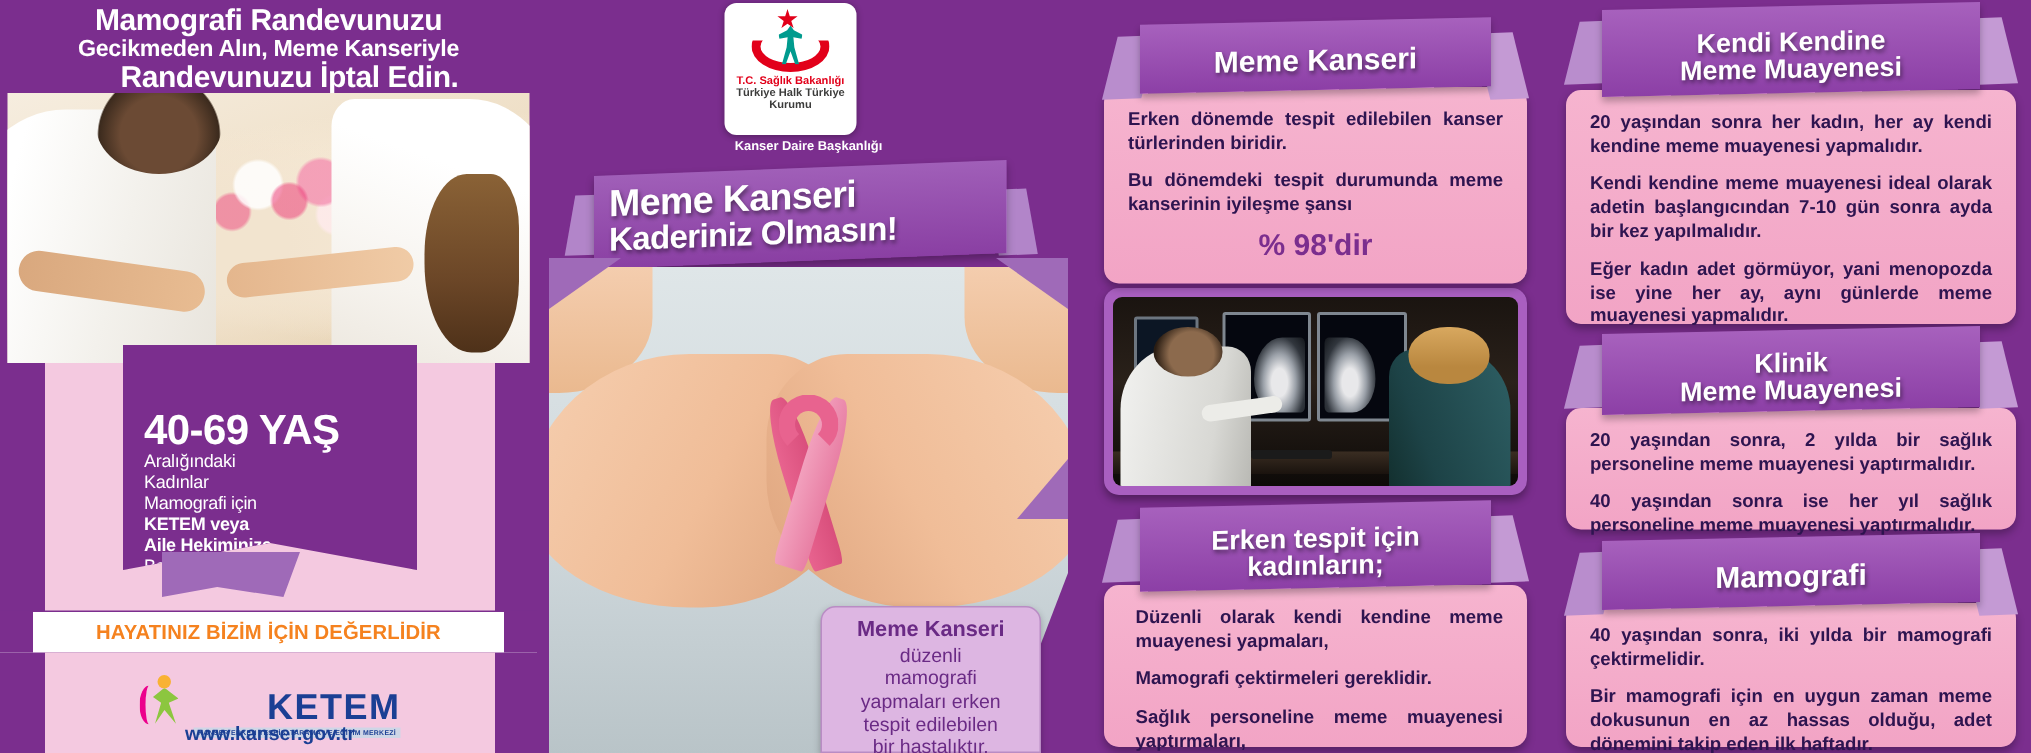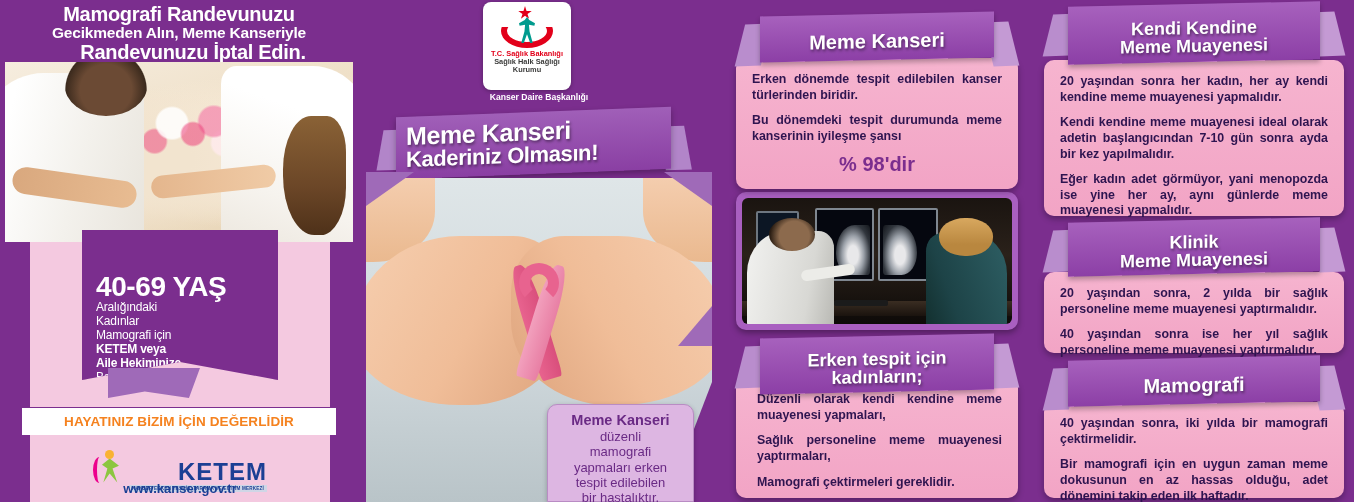--- a/index.html
+++ b/index.html
@@ -245,21 +245,21 @@
   #card-meme-kanseri { left: 18px; top: 14px; width: 282px; height: 175px; }
   #card-erken-tespit { left: 18px; top: 336px; width: 282px; height: 162px; }
   #card-kendi-kendine { left: 10px; top: 4px; width: 300px; height: 212px; }
   #card-klinik { left: 10px; top: 220px; width: 300px; height: 133px; }
   #card-mamografi { left: 10px; top: 358px; width: 300px; height: 140px; }
   #card-kendi-kendine .hdr, #card-kendi-kendine .hdr-text { height: 58px; }
   #card-kendi-kendine .body { top: 56px; }
   #card-klinik .hdr, #card-klinik .hdr-text { height: 54px; }
   #card-klinik .body { top: 52px; }
   #card-erken-tespit .hdr, #card-erken-tespit .hdr-text { height: 56px; }
-  #card-erken-tespit .body { top: 42px; padding-left: 21px; }
+  #card-erken-tespit .body { top: 54px; padding-left: 21px; }
 
   .photo-card {
     position:absolute; left: 18px; top: 192px; width: 282px; height: 138px;
     background: #a95fc0; border-radius: 10px; padding: 6px;
     box-shadow: 0 3px 6px rgba(0,0,0,.35);
   }
   .photo-card .inner {
     width: 100%; height: 100%; border-radius: 6px; overflow: hidden; position: relative;
     background: linear-gradient(180deg,#1a1410 0%, #2a211a 45%, #0d0a08 100%);
   }
@@ -345,21 +345,21 @@
 
   <div class="center-panel">
 
     <div class="cp-logo-card">
       <div class="moh-mark">
         <div class="crescent"></div>
           <div class="star"></div>
           <div class="figure"></div>
       </div>
       <div class="moh-l1">T.C. Sağlık Bakanlığı</div>
-      <div class="moh-l2">Sağlık Halk Sağlığı</div>
+      <div class="moh-l2">Türkiye Halk Türkiye</div>
       <div class="moh-l2">Kurumu</div>
     </div>
     <div class="cp-dept">Kanser Daire Başkanlığı</div>
 
     <div class="cp-title-ribbon-tabL"></div>
     <div class="cp-title-ribbon-tabR"></div>
     <div class="cp-title-ribbon"></div>
     <div class="cp-title-text">
       <span class="t1">Meme Kanseri</span>
       <span class="t2">Kaderiniz Olmasın!</span>
@@ -431,22 +431,22 @@
         <div class="hdr-tabR"></div>
         <div class="hdr"></div>
         <div class="hdr-text two">
           <div>
             <div>Erken tespit için</div>
             <div>kadınların;</div>
           </div>
         </div>
         <div class="body">
           <p>Düzenli olarak kendi kendine meme muayenesi yapmaları,</p>
+          <p>Mamografi çektirmeleri gereklidir.</p>
           <p>Sağlık personeline meme muayenesi yaptırmaları,</p>
-          <p>Mamografi çektirmeleri gereklidir.</p>
         </div>
       </div>
     </div>
 
     <div class="col-b">
 
       <div class="card" id="card-kendi-kendine">
         <div class="hdr-tabL"></div>
         <div class="hdr-tabR"></div>
         <div class="hdr"></div>

